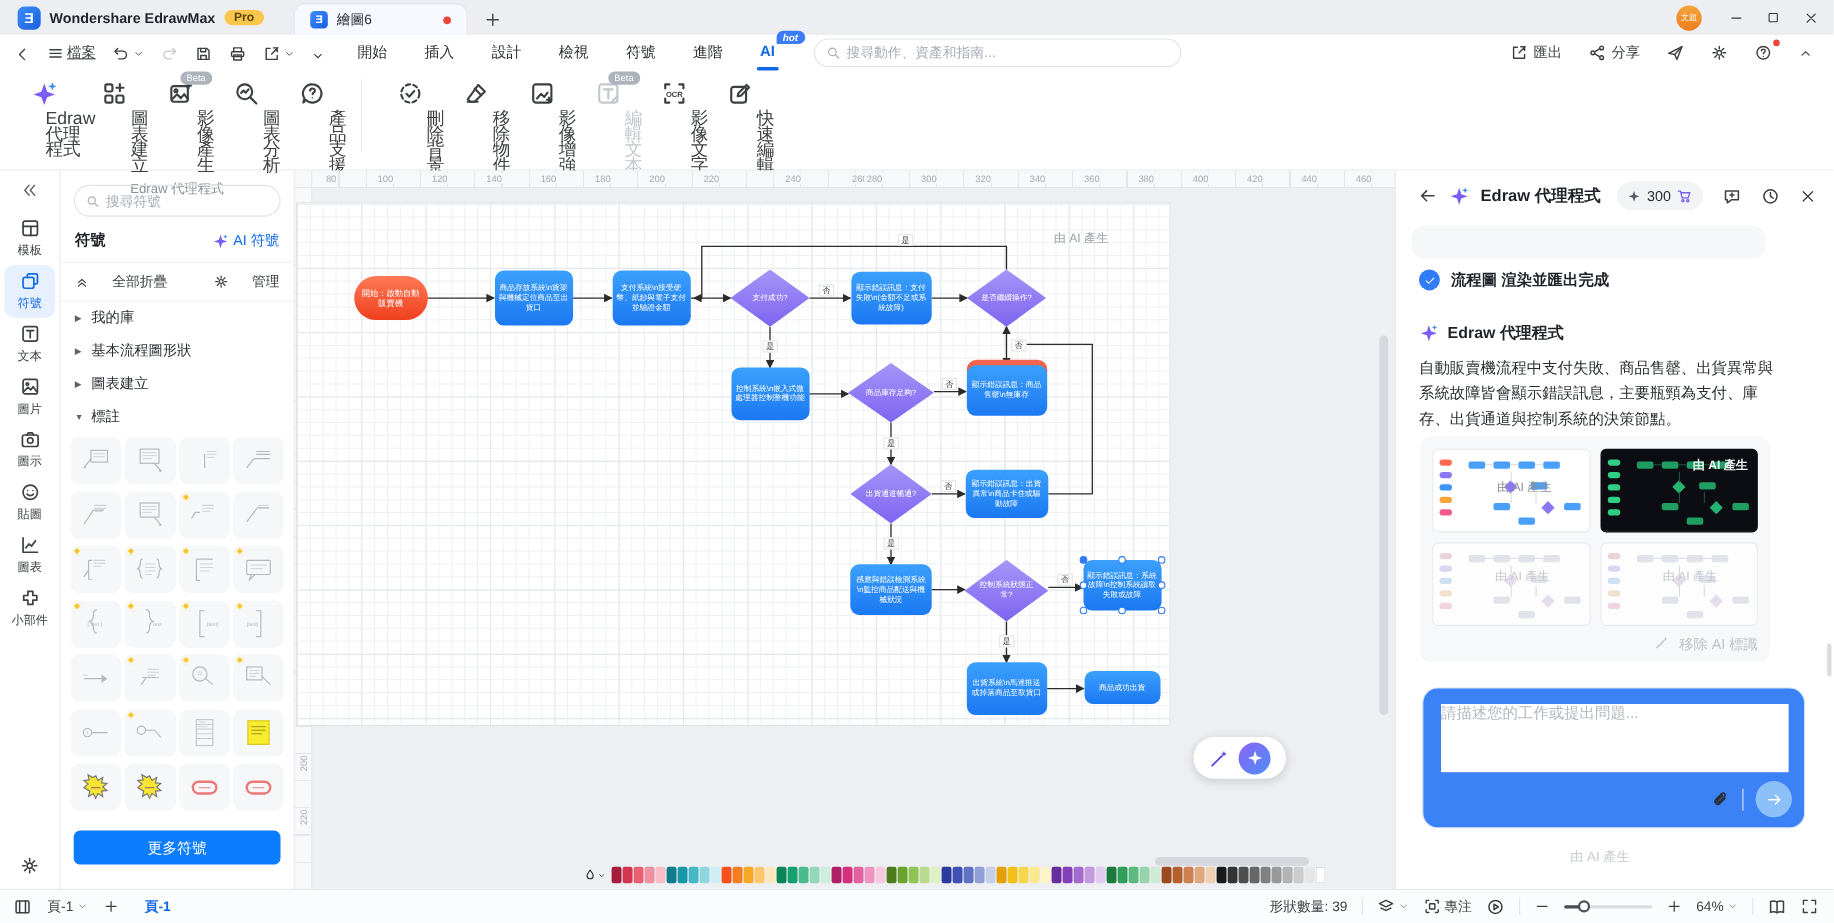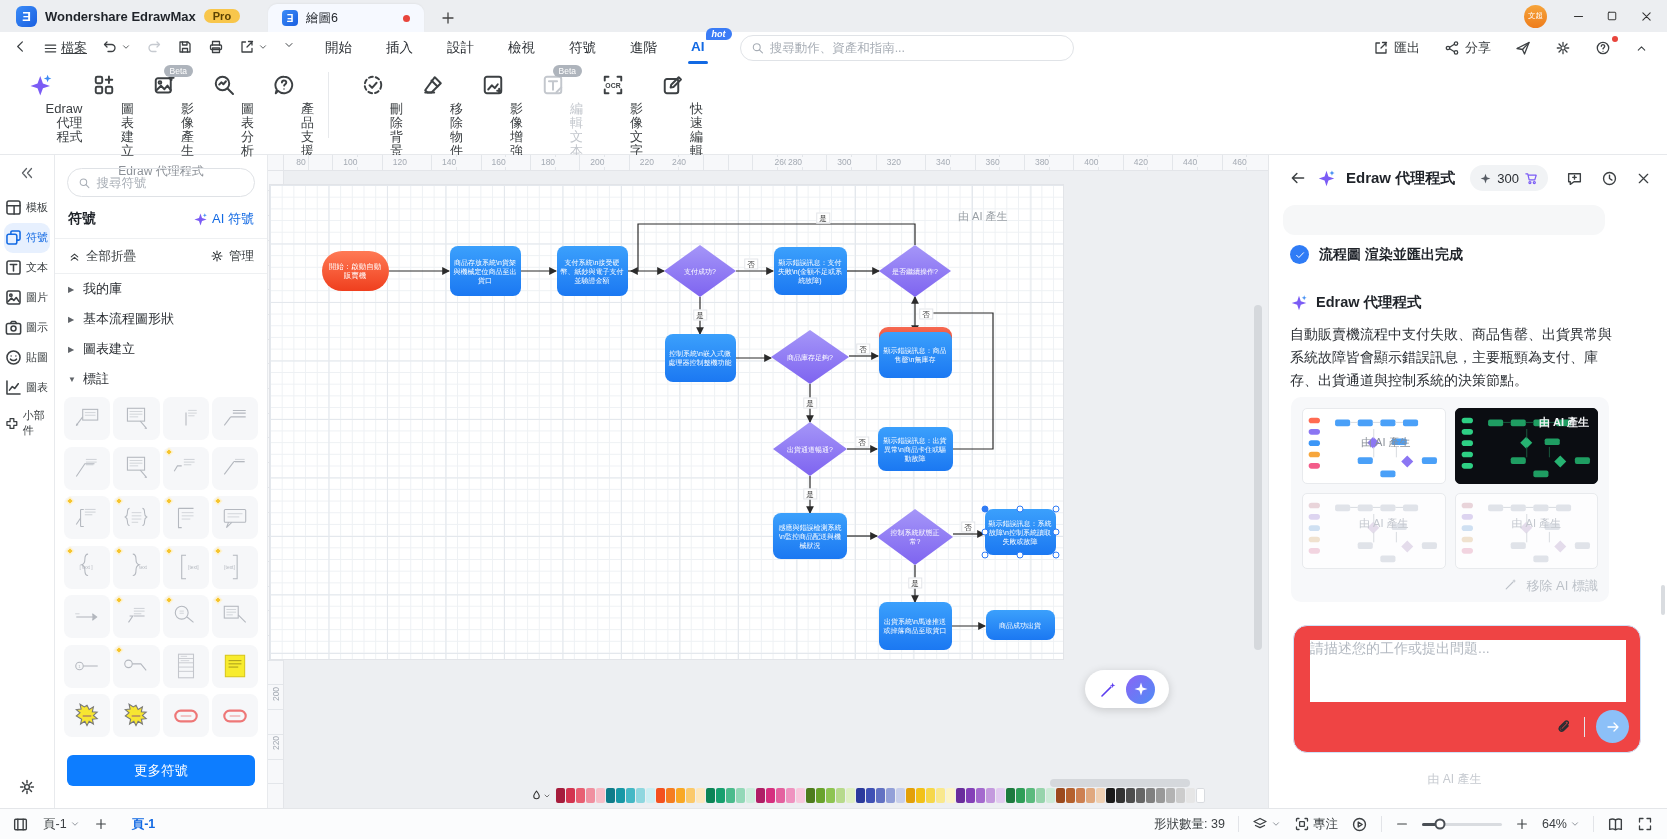--- a/index.html
+++ b/index.html
@@ -19,68 +19,68 @@
   .doc-title { font-size:12.5px; color:#1f2329; flex:1; }
   .unsaved-dot { width:7px; height:7px; border-radius:50%; background:#e8453c; }
   .new-tab { margin-left:16px; margin-bottom:6px; color:#444; }
   .tb-spacer { flex:1; }
   .tb-right { display:flex; align-items:center; height:32px; gap:4px; padding-right:6px; }
   .avatar { width:23px; height:23px; border-radius:50%; background:linear-gradient(180deg,#f6a43b,#ee7c1b); color:#fff; font-size:7.5px; display:flex; align-items:center; justify-content:center; margin-right:12px; }
   .winbtn { width:30px; height:28px; display:flex; align-items:center; justify-content:center; color:#333; }
 
   
   .menubar { height:32px; background:#fff; display:flex; align-items:center; padding-left:10px; flex-shrink:0; position:relative; }
-  .mb-group { display:flex; align-items:flex-start; gap:9px; color:#3c4043;text-decoration:underline; }
+  .mb-group { display:flex; align-items:flex-end; gap:9px; color:#3c4043;text-decoration:underline; }
   .mb-btn { display:flex; align-items:center; gap:3px; color:#3c4043; font-size:13px; padding:2px 3px; border-radius:4px; }
   .mb-btn.disabled { color:#c6cad0; }
   .menus { display:flex; gap:32px; margin-left:26px; font-size:13.5px; color:#2a2e33; }
   .menu-item { position:relative; padding:5px 1px; }
   .menu-item.ai { color:#1269e3; font-weight:bold; }
   .menu-item.ai .underline { position:absolute; left:-2px; right:-2px; bottom:-2px; height:3px; background:#1269e3; border-radius:2px; }
   .hot-badge { position:absolute; top:-6px; right:-26px; background:#3b7cf6; color:#fff; font-size:9px; font-style:italic; padding:1px 6px; border-radius:8px 8px 8px 1px; font-weight:bold; }
   .mb-search { margin-left:34px; width:334px; height:26px; border:1px solid #e0e3e7; border-radius:14px; display:flex; align-items:center; padding:0 10px; gap:6px; color:#a7adb5; }
   .mb-search input { border:none; outline:none; font-size:12.5px; color:#555; width:100%; background:transparent; font-family:inherit; }
   .mb-search input::placeholder { color:#a7adb5; }
   .mb-right { margin-left:auto; display:flex; align-items:center; gap:18px; padding-right:16px; color:#2a2e33; }
   .mb-right .mb-btn { font-size:13px; gap:5px; }
   .help-wrap { position:relative; }
   .help-dot { position:absolute; top:-2px; right:-4px; width:6px; height:6px; background:#e8453c; border-radius:50%; }
 
   
   .ribbon { height:91px; background:#fff; border-bottom:1px solid #e7e9ec; display:flex; padding-left:8px; flex-shrink:0; }
   .rb-group { display:flex; flex-direction:column; }
   .rb-items { display:flex; }
   .rb-item { width:60px; padding-top:9px; display:flex; flex-direction:column; align-items:center; gap:5px; color:#3c4043; position:relative; }
-  .rb-item .rb-label { font-size:13px; text-align:right; line-height:14px;margin-left:46px; }
+  .rb-item .rb-label { font-size:16px; text-align:left; line-height:14px;margin-left:46px; }
   .rb-item.disabled { color:#c3c7cd; }
   .rb-item.agent { width:66px; }
   .rb-glabel { text-align:center; font-size:12px; color:#8b9097; margin-top:5px; }
   .rb-divider { width:1px; background:#e7e9ec; margin:8px 14px 16px 14px; }
   .beta-badge { position:absolute; top:1px; right:1px; background:#aeb4bc; color:#fff; font-size:8.5px; padding:1px 6px; border-radius:8px; }
 
   
   .main { flex:1; display:flex; min-height:0; }
 
   .rail { width:55px; border-right:1px solid #e8eaed; display:flex; flex-direction:column; align-items:center; padding-top:10px; gap:4px; flex-shrink:0; }
   .rail-collapse { color:#5f6368; margin-bottom:8px; }
-  .rail-item { width:46px; padding:5px 0 6px; display:flex; align-items:center; gap:3px; border-radius:9px; color:#3c4043; }
+  .rail-item { width:46px; padding:5px 0 6px; display:flex; flex-direction:column; align-items:center; gap:3px; border-radius:9px; color:#3c4043; }
   .rail-item span.lbl { font-size:11px; }
   .rail-item.active { background:#e7f0fe; color:#1269e3; }
   .rail-gear { margin-top:auto; margin-bottom:12px; color:#3c4043; }
 
   .panel { width:213px; border-right:1px solid #e8eaed; position:relative; flex-shrink:0; }
   .p-search { margin:13px 12px 0; height:29px; border:1px solid #dfe2e6; border-radius:15px; display:flex; align-items:center; gap:6px; padding:0 10px; color:#a7adb5; }
   .p-search input { border:none; outline:none; width:100%; font-size:12.5px; background:transparent; font-family:inherit; }
   .p-search input::placeholder { color:#a7adb5; }
   .sym-head { margin:13px 13px 0; display:flex; align-items:center; justify-content:space-between; }
   .sym-head .t { font-size:14px; font-weight:bold; color:#1f2329; }
   .ai-sym { display:flex; align-items:center; gap:4px; color:#1269e3; font-size:13px; }
   .p-hr { height:1px; background:#eef0f2; margin-top:10px; }
   .collapse-row { height:34px; display:flex; align-items:center; justify-content:space-between; padding:0 13px; color:#3c4043; font-size:12.5px; }
-  .collapse-row .part { display:flex; align-items:center; gap:5px; }
+  .collapse-row .part { display:flex; align-items:center; gap:21px; }
   .cat-row { height:30px; display:flex; align-items:center; gap:7px; padding:0 13px; font-size:13px; color:#2a2e33; }
   .cat-caret { font-size:8px; color:#5f6368; width:8px; }
   .sym-grid { margin:3px 9px 0; display:grid; grid-template-columns:repeat(4,1fr); gap:3px; height:344px; overflow:hidden; }
   .sym-cell { height:43px; background:#f6f7f9; border-radius:8px; position:relative; display:flex; align-items:center; justify-content:center; }
   .premium-dot { position:absolute; top:2px; left:3px; width:6px; height:6px; background:#f6c52d; border:1px solid #fff; transform:rotate(45deg); }
   .more-btn { position:absolute; left:12px; right:12px; bottom:22px; height:31px; background:#0d7dff; color:#fff; font-size:13.5px; border:none; border-radius:6px; font-family:inherit; }
 
   
   .canvas { flex:1; position:relative; background:#edeff2; overflow:hidden; }
   .ruler-top { position:absolute; left:16px; right:0; top:0; height:16px; background:#f7f8fa; border-bottom:1px solid #e3e5e9;
@@ -133,21 +133,21 @@
   .thumb-grid { display:grid; grid-template-columns:1fr 1fr; gap:9px; }
   .thumb { height:76px; border-radius:5px; position:relative; overflow:hidden; border:1px solid #e8eaed; }
   .thumb.light { background:#fff; }
   .thumb.dark { background:#0b0d12; border-color:#0b0d12; }
   .thumb.faded { background:#fdfdfe; }
   .thumb .wm { position:absolute; font-size:11px; top:6px; right:8px; }
   .thumb.light .wm { color:#8a9099; top:26px; right:34px; }
   .thumb.dark .wm { color:#f2f3f5; font-weight:bold; }
   .thumb.faded .wm { color:#c4c8cf; top:22px; right:36px; }
   .remove-ai { margin-top:8px; text-align:right; color:#bcc1c8; font-size:13px; display:flex; justify-content:flex-end; align-items:flex-start; gap:8px; }
-  .chat-card { position:absolute; left:24px; top:424px; width:348px; height:128px; border:1.5px solid #cfe2f8; border-radius:14px; background:#ef4444; }
+  .chat-card { position:absolute; left:24px; top:424px; width:348px; height:128px; border:1.5px solid #cfe2f8; border-radius:14px; background:#3b82f6; }
   .chat-card textarea { position:absolute; inset:14px 14px 50px 16px; border:none; outline:none; resize:none; font-size:14px; font-family:inherit; color:#444; }
   .chat-card textarea::placeholder { color:#b3b9c1; }
   .chat-actions { position:absolute; right:11px; bottom:9px; display:flex; align-items:center; gap:11px; }
   .chat-div { width:1px; height:20px; background:#e4e6ea; }
   .send-btn { width:33px; height:33px; border-radius:50%; background:#8cc0f8; color:#fff; display:flex; align-items:center; justify-content:center; border:none; }
   .ai-footer { position:absolute; left:0; right:27px; top:570px; text-align:center; font-size:12px; color:#c6cad0; }
   .panel-thumb { position:absolute; right:2px; top:384px; width:4px; height:30px; background:#d9dce0; border-radius:2px; }
 
   
   .statusbar { height:31px; background:#fbfcfd; border-top:1px solid #e4e6e9; display:flex; align-items:center; font-size:12.5px; color:#3c4043; flex-shrink:0; padding:0 14px 0 12px; }
@@ -846,21 +846,21 @@
       <div class="ruler-corner"></div>
       <div class="ruler-top" id="ruler-top">
           <span style="left: 17px;">80</span>
           <span style="left: 66.4px;">100</span>
           <span style="left: 115.8px;">120</span>
           <span style="left: 165.2px;">140</span>
           <span style="left: 214.6px;">160</span>
           <span style="left: 264px;">180</span>
           <span style="left: 313.4px;">200</span>
           <span style="left: 362.8px;">220</span>
-          <span style="left: 395px;">240</span>
+          <span style="left: 437px;">240</span>
           <span style="left: 461.6px; margin-left: 36px;">260</span>
           <span style="left: 511px;">280</span>
           <span style="left: 560.4px;">300</span>
           <span style="left: 609.8px;">320</span>
           <span style="left: 659.2px;">340</span>
           <span style="left: 708.6px;">360</span>
           <span style="left: 758px;">380</span>
           <span style="left: 807.4px;">400</span>
           <span style="left: 856.8px;">420</span>
           <span style="left: 906.2px;">440</span>

